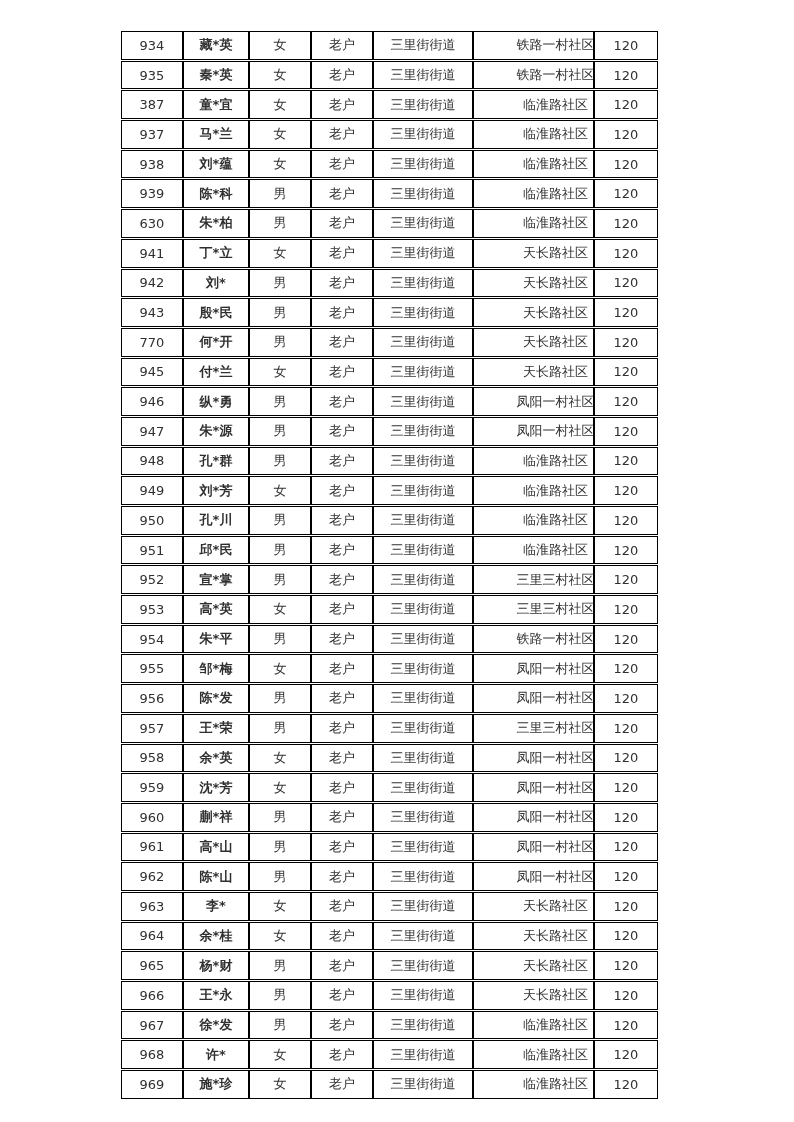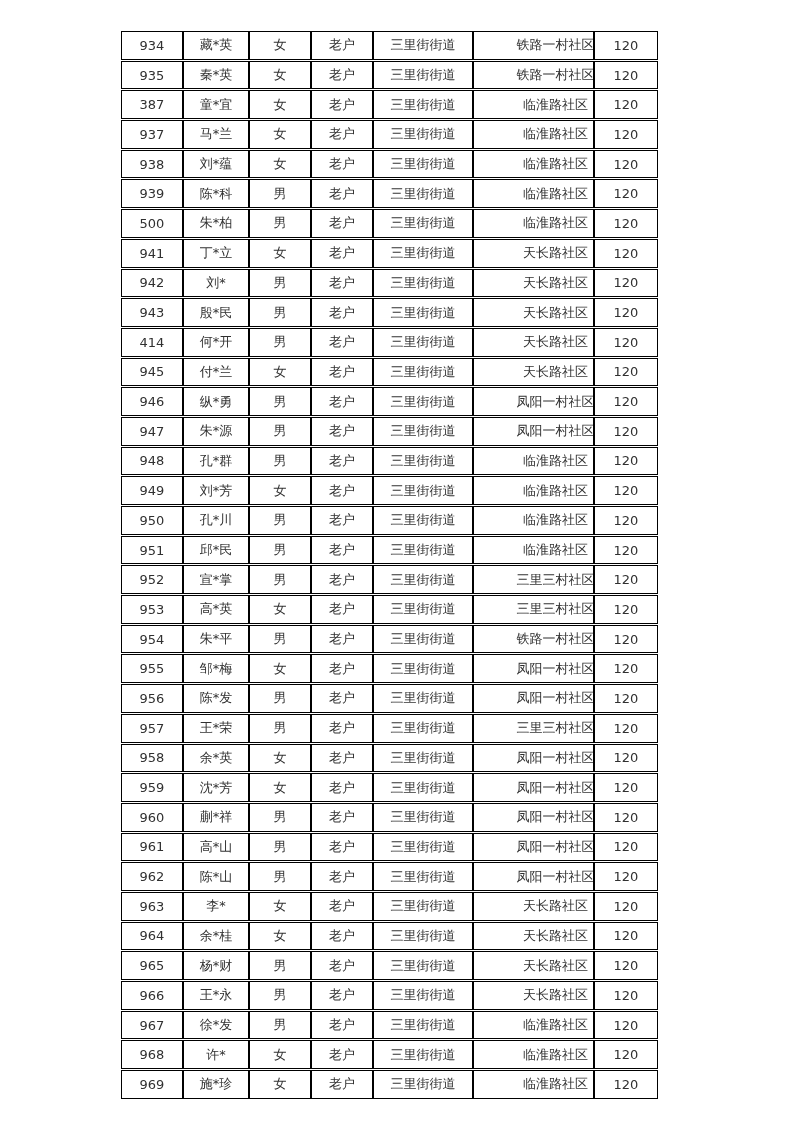--- a/index.html
+++ b/index.html
@@ -39,21 +39,21 @@
     background: #ffffff;
     display: flex;
     align-items: center;
     justify-content: center;
     font-size: 13px;
     color: #303030;
     overflow: hidden;
     white-space: nowrap;
   }
   .c0 { flex: 0 0 62px; }
-  .c1 { flex: 0 0 66px; }
+  .c1 { flex: 0 0 66px; font-weight: bold; }
   .c2 { flex: 0 0 62px; }
   .c3 { flex: 0 0 62px; text-align: center; }
   .c4 { flex: 0 0 100px; }
   .c5 { flex: 0 0 121px; padding-left: 44px; }
   .c6 { flex: 0 0 64px; }
 </style>
 </head>
 <body>
 
 <div class="page">
@@ -106,21 +106,21 @@
       <div class="t-row">
         <div class="t-cell c0">939</div>
         <div class="t-cell c1">陈*科</div>
         <div class="t-cell c2">男</div>
         <div class="t-cell c3">老户</div>
         <div class="t-cell c4">三里街街道</div>
         <div class="t-cell c5">临淮路社区</div>
         <div class="t-cell c6">120</div>
       </div>
       <div class="t-row">
-        <div class="t-cell c0">500</div>
+        <div class="t-cell c0">630</div>
         <div class="t-cell c1">朱*柏</div>
         <div class="t-cell c2">男</div>
         <div class="t-cell c3">老户</div>
         <div class="t-cell c4">三里街街道</div>
         <div class="t-cell c5">临淮路社区</div>
         <div class="t-cell c6">120</div>
       </div>
       <div class="t-row">
         <div class="t-cell c0">941</div>
         <div class="t-cell c1">丁*立</div>
@@ -142,21 +142,21 @@
       <div class="t-row">
         <div class="t-cell c0">943</div>
         <div class="t-cell c1">殷*民</div>
         <div class="t-cell c2">男</div>
         <div class="t-cell c3">老户</div>
         <div class="t-cell c4">三里街街道</div>
         <div class="t-cell c5">天长路社区</div>
         <div class="t-cell c6">120</div>
       </div>
       <div class="t-row">
-        <div class="t-cell c0">414</div>
+        <div class="t-cell c0">770</div>
         <div class="t-cell c1">何*开</div>
         <div class="t-cell c2">男</div>
         <div class="t-cell c3">老户</div>
         <div class="t-cell c4">三里街街道</div>
         <div class="t-cell c5">天长路社区</div>
         <div class="t-cell c6">120</div>
       </div>
       <div class="t-row">
         <div class="t-cell c0">945</div>
         <div class="t-cell c1">付*兰</div>

